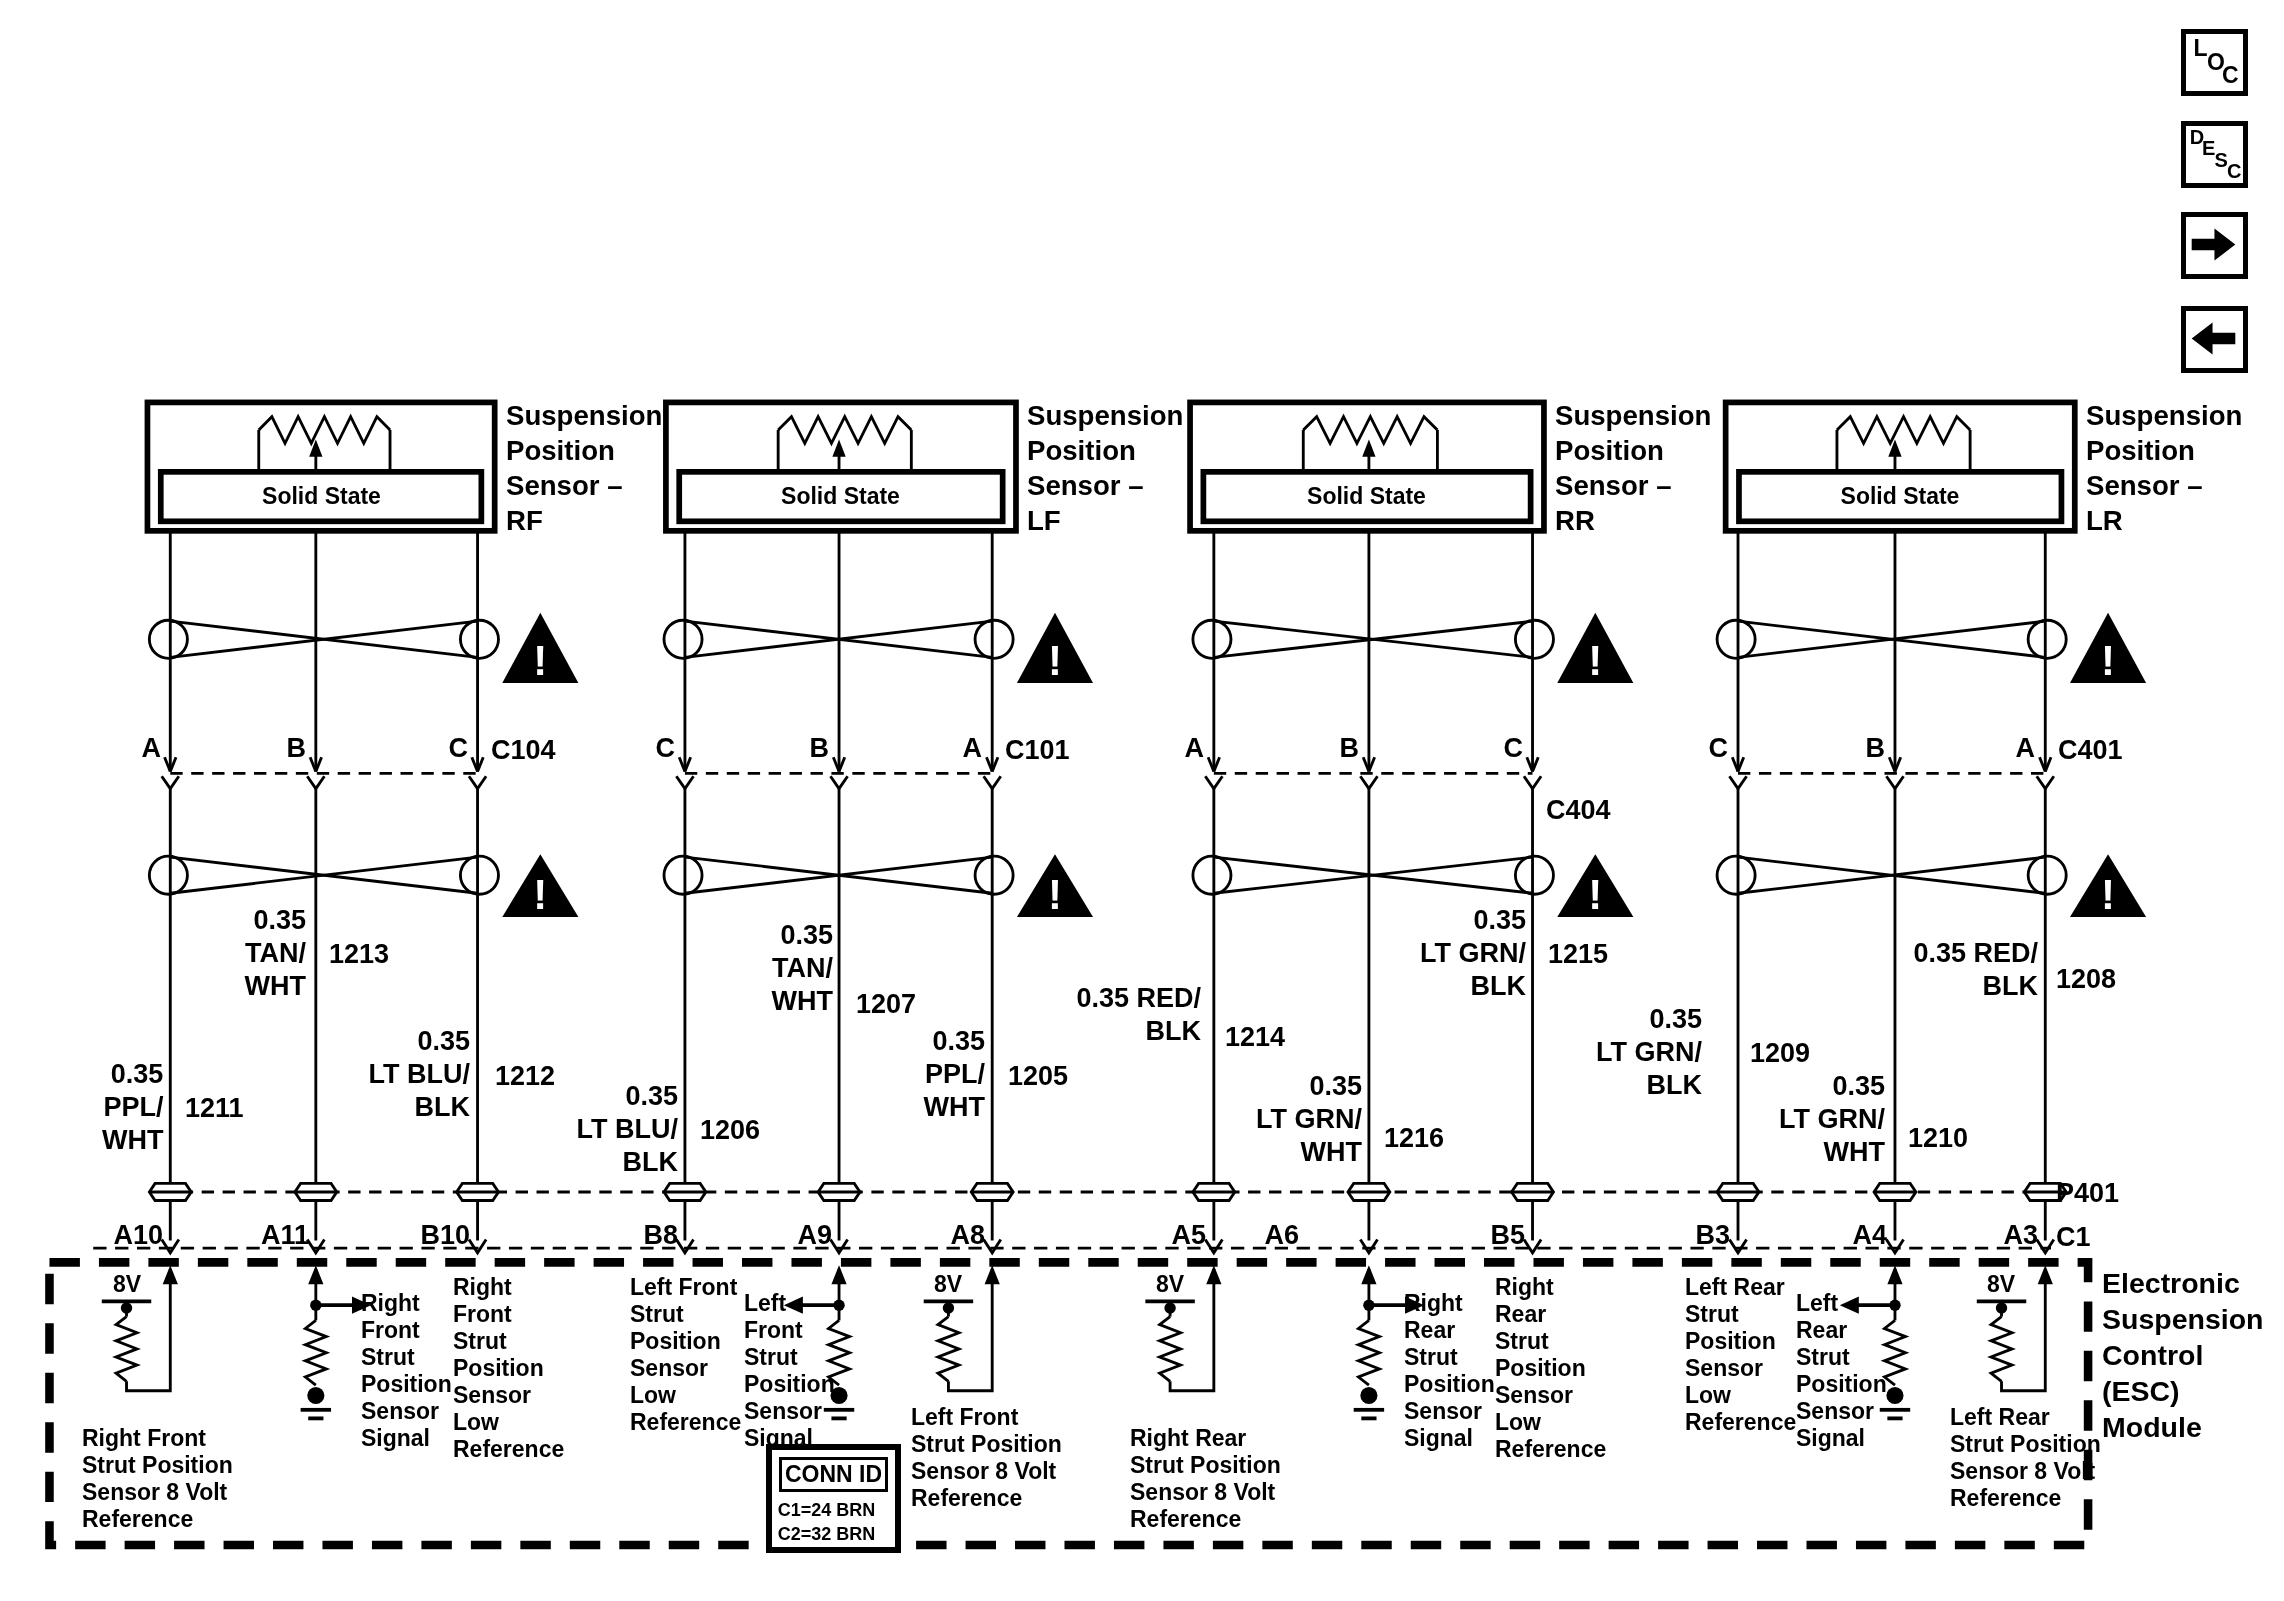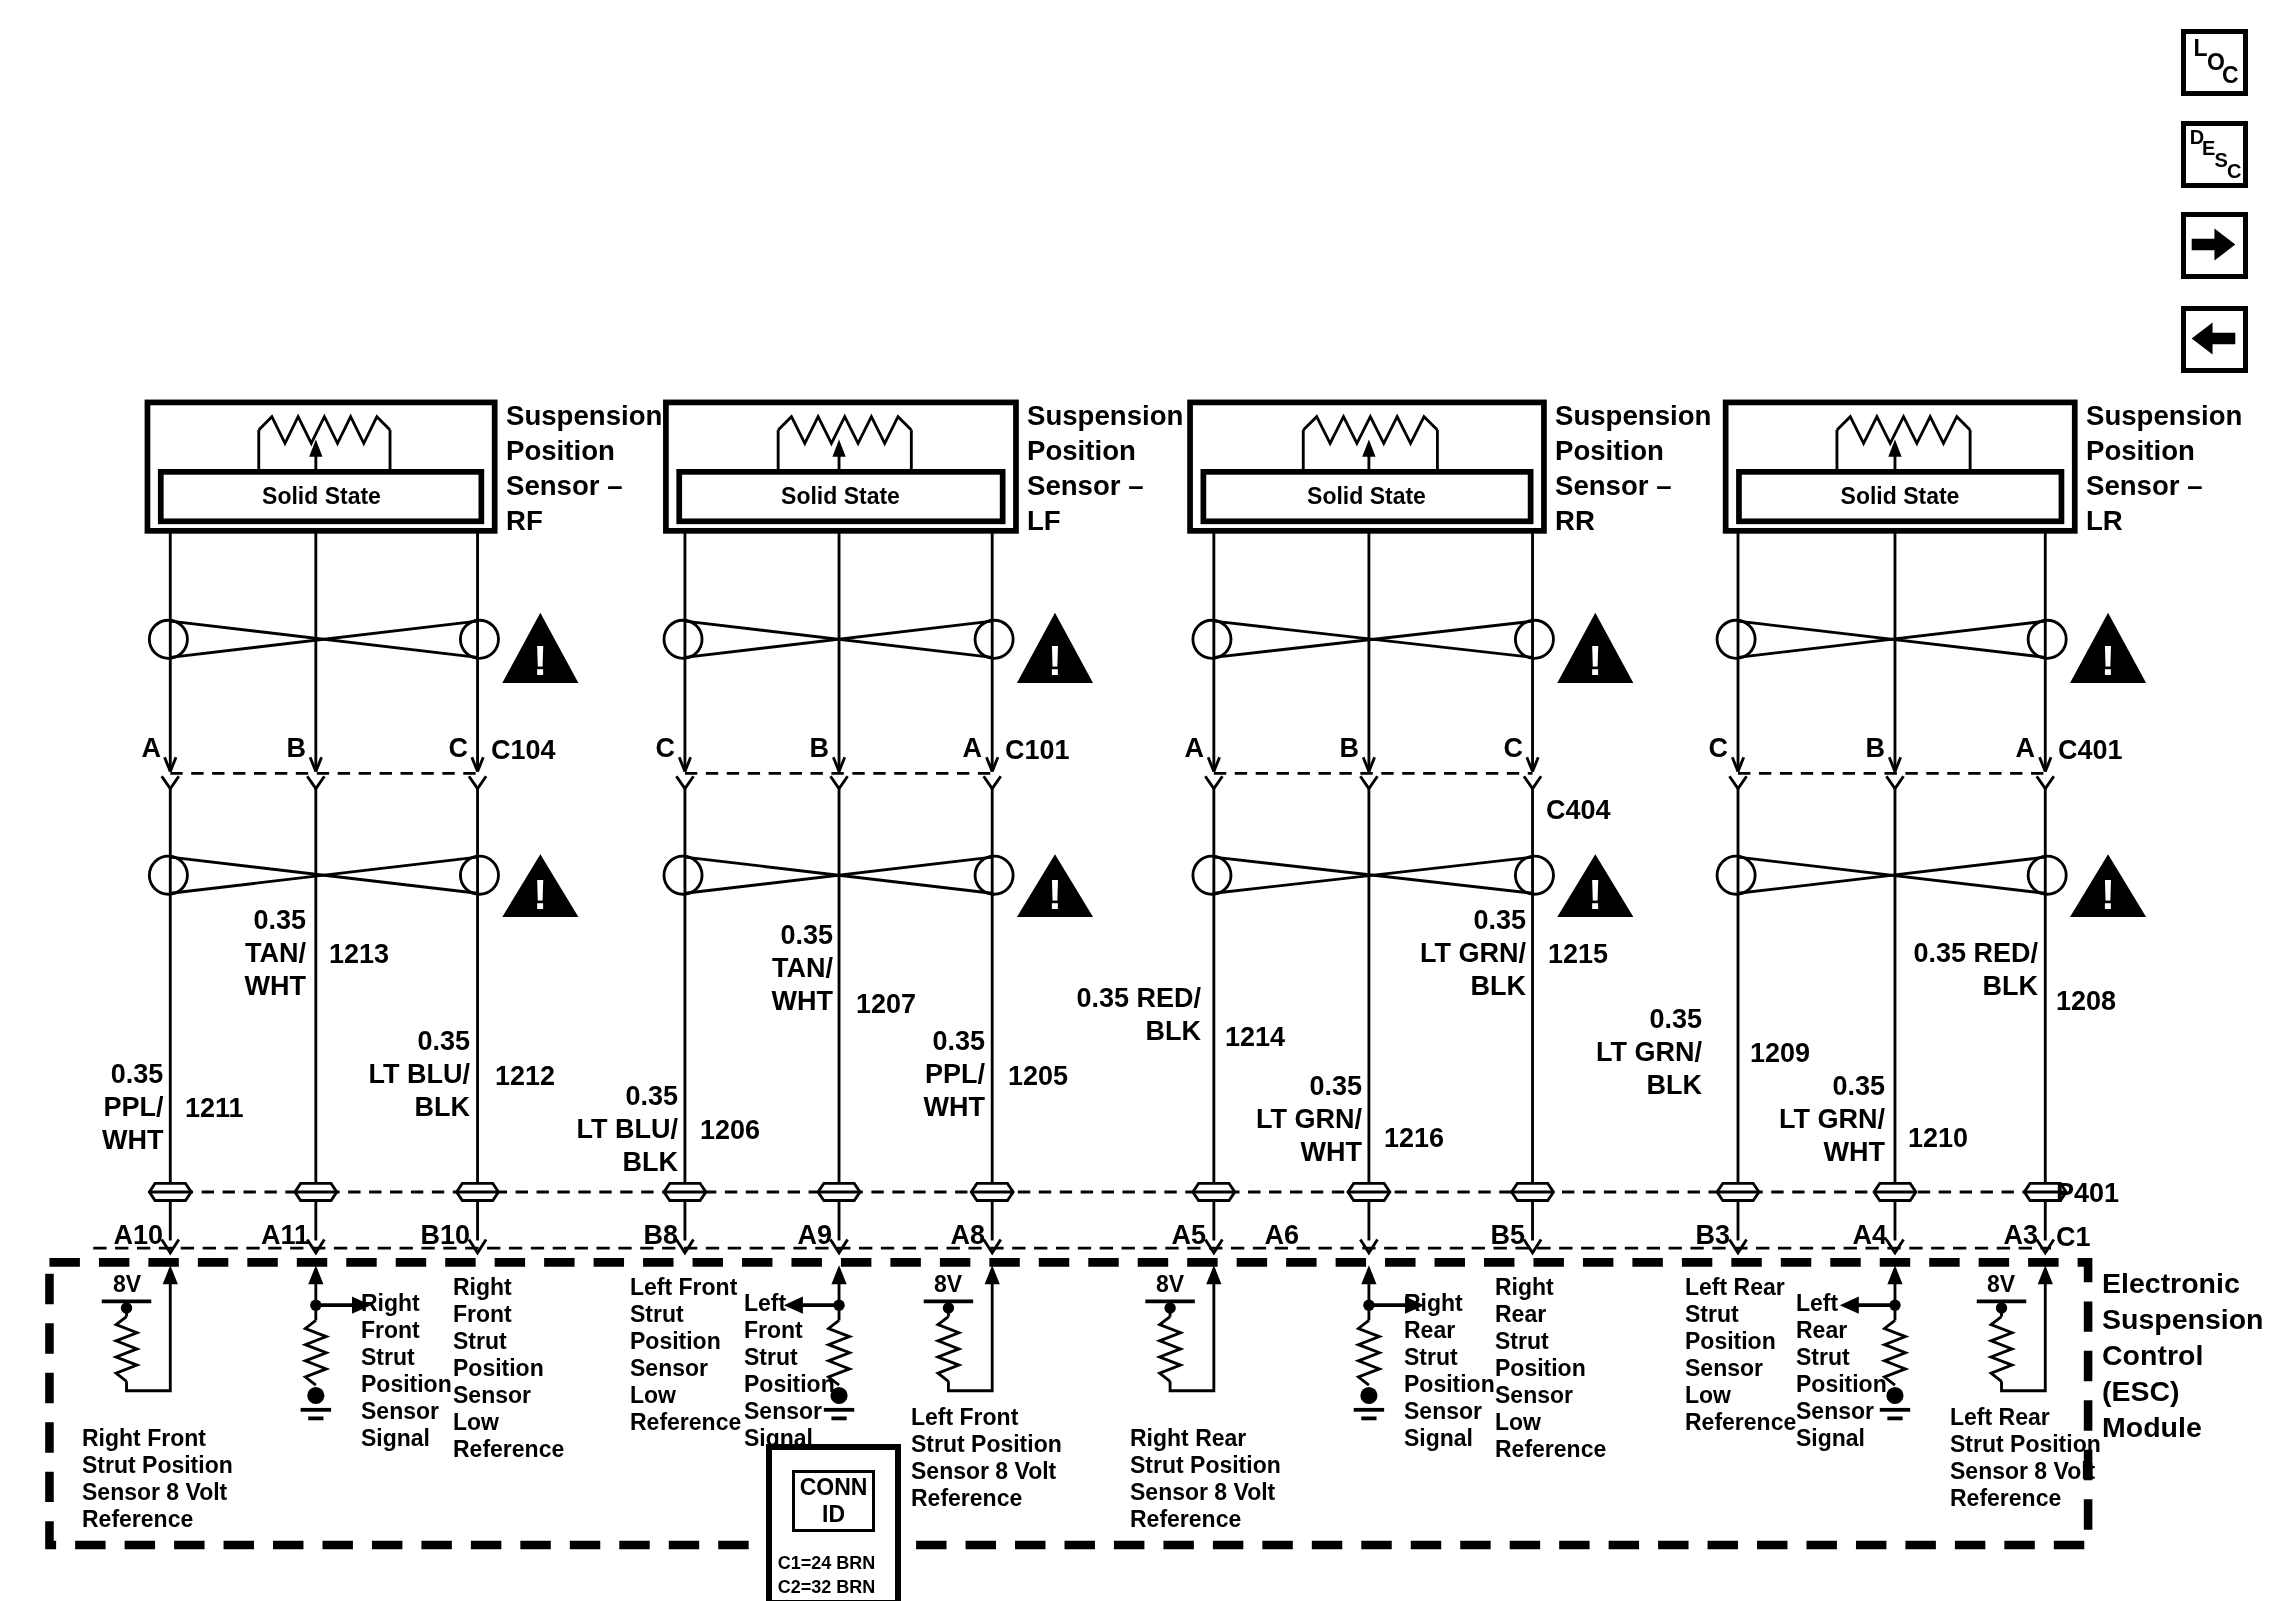--- a/index.html
+++ b/index.html
@@ -11,21 +11,21 @@
   .med{font-size:23px;line-height:27px;}
   .title{font-size:27.6px;line-height:35px;}
   .right{text-align:right;}
   .center{text-align:center;}
   .modname{font-size:28.5px;line-height:36px;}
   .btn{position:absolute;left:2181px;width:67px;height:67px;border:5.7px solid #000;
        box-sizing:border-box;background:#fff;cursor:pointer;}
   .btn span{position:absolute;font-weight:700;}
   #connid{position:absolute;left:766px;top:1444px;width:135px;border:6.7px solid #000;
           background:#fff;box-sizing:border-box;}
-  #connid .hd{margin:20px;border:3.8px solid #000;font-weight:700;font-size:23px;
+  #connid .hd{margin:7px;border:3.8px solid #000;font-weight:700;font-size:23px;
               text-align:center;padding:1px 0;}
   #connid .row{font-weight:700;font-size:18px;padding:1px 5.7px 1.9px 5.7px;}
 </style>
 </head>
 <body>
 
 <div id="stage">
 
   <svg id="art" width="2285" height="1602" viewBox="0 0 2402 1684" style="position:absolute;left:0;top:0;">
       <line x1="168" y1="1253" x2="2156" y2="1253" stroke="#000000" stroke-width="3" stroke-dasharray="13 9"></line>
@@ -440,21 +440,21 @@
   <div class="t big" style="left:329px;top:938px;">1213</div>
   <div class="t big" style="left:495px;top:1060px;">1212</div>
   <div class="t big" style="left:700px;top:1114px;">1206</div>
   <div class="t big" style="left:856px;top:953px;margin-top:35px;">1207</div>
   <div class="t big" style="left:1008px;top:1060px;">1205</div>
   <div class="t big" style="left:1225px;top:987px;margin-top:34px;">1214</div>
   <div class="t big" style="left:1384px;top:1122px;">1216</div>
   <div class="t big" style="left:1548px;top:938px;">1215</div>
   <div class="t big" style="left:1750px;top:1037px;">1209</div>
   <div class="t big" style="left:1908px;top:1122px;">1210</div>
-  <div class="t big" style="left:2056px;top:963px;margin-top:22px;">1208</div>
+  <div class="t big" style="left:2056px;top:963px;">1208</div>
 
   <div class="t big right" style="left:96px;top:1219px;width:67px;">A10</div>
   <div class="t big right" style="left:242px;top:1219px;width:67px;">A11</div>
   <div class="t big right" style="left:403px;top:1219px;width:67px;">B10</div>
   <div class="t big right" style="left:611px;top:1219px;width:67px;">B8</div>
   <div class="t big right" style="left:765px;top:1219px;width:67px;">A9</div>
   <div class="t big right" style="left:918px;top:1219px;width:67px;">A8</div>
   <div class="t big right" style="left:1139px;top:1219px;width:67px;">A5</div>
   <div class="t big right" style="left:1232px;top:1219px;width:67px;">A6</div>
   <div class="t big right" style="left:1458px;top:1219px;width:67px;">B5</div>

